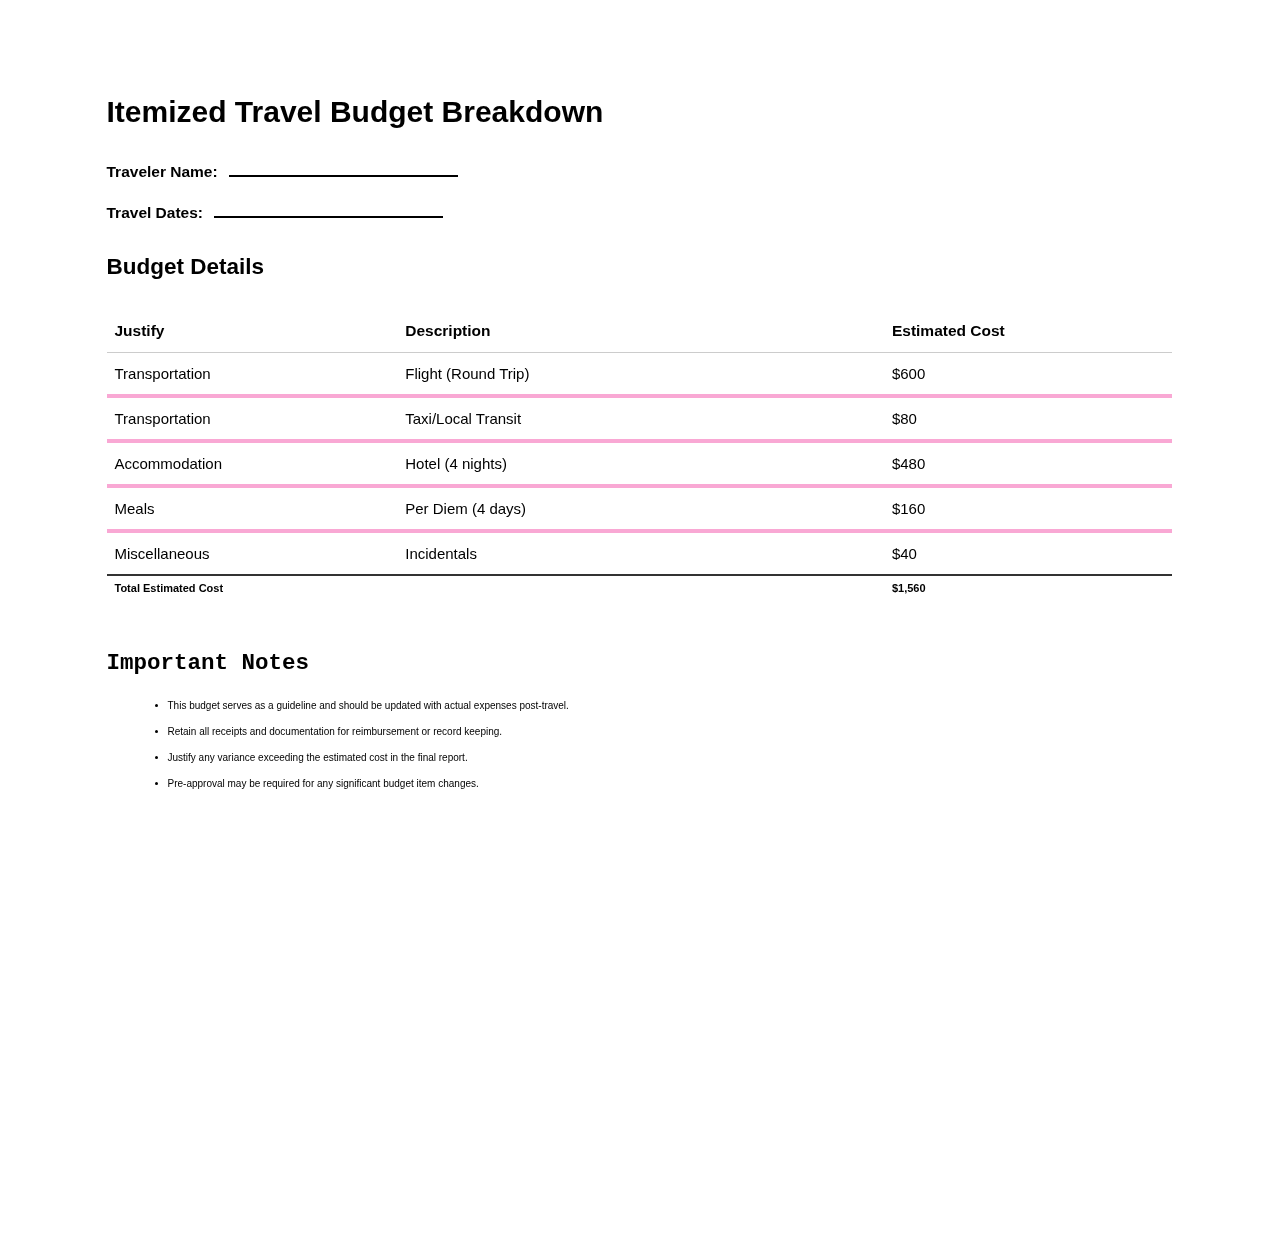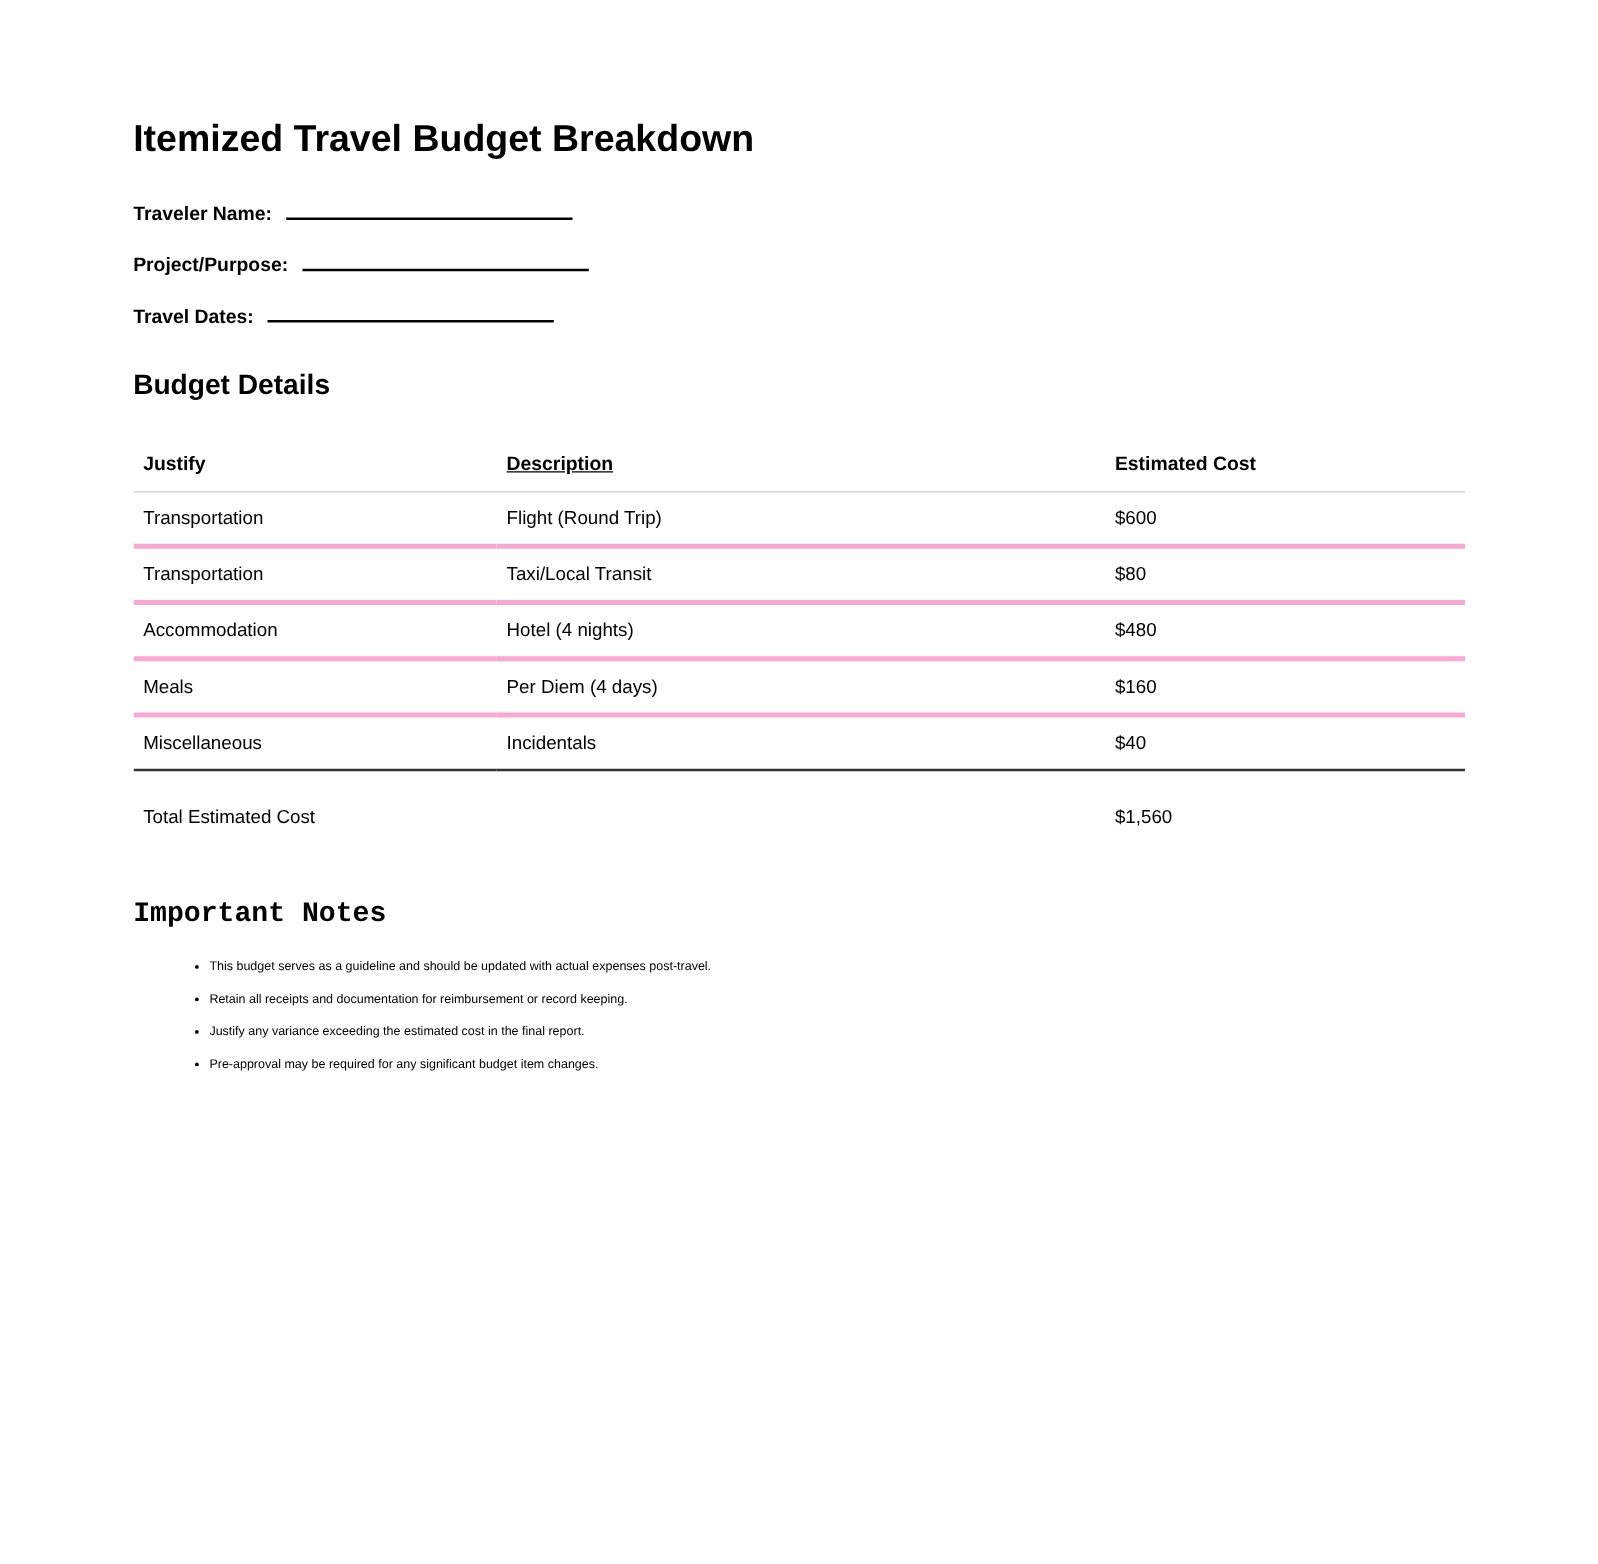--- a/index.html
+++ b/index.html
@@ -57,31 +57,31 @@
     font-weight: bold;
     font-size: 15.5px;
     padding: 12px 8px;
     border-bottom: 1px solid #cccccc;
   }
   table.budget-table td {
     padding: 12px 8px;
     border-bottom: 4px solid #f9a8d4;
   }
   table.budget-table .col-category { width: 27.3%; }
-  table.budget-table .col-description { width: 45.7%; text-decoration: underline; }
+  table.budget-table .col-description { width: 45.7%; }
   table.budget-table .col-cost { width: 27%; }
   table.budget-table tr.last-data-row td {
     border-bottom: none;
   }
   table.budget-table tr.total-row td {
     border-top: 2.5px solid #333333;
     border-bottom: none;
-    font-weight: normal;
-    font-size: 15px;
-    padding-top: 28px;
+    font-weight: bold;
+    font-size: 11px;
+    padding-top: 6px;
   }
   h2.notes-heading {
     margin: 44px 0 20px 0;
     font-family: Liberation Mono, monospace;
   }
   ul.notes-list {
     margin: 0;
     padding-left: 61px;
     font-size: 10px;
   }
@@ -96,24 +96,20 @@
 <div class="page">
   <div class="content">
 
     <h1 class="doc-title">Itemized Travel Budget Breakdown</h1>
 
     <p class="field-row">
       <span>Traveler Name:</span>
       <span class="fill-line"></span>
     </p>
 
-    <p class="field-row">
-      <span>Project/Purpose:</span>
-      <span class="fill-line"></span>
-    </p>
 
     <p class="field-row">
       <span>Travel Dates:</span>
       <span class="fill-line"></span>
     </p>
 
     <h2 class="section-heading">Budget Details</h2>
 
     <table class="budget-table">
       <thead>

